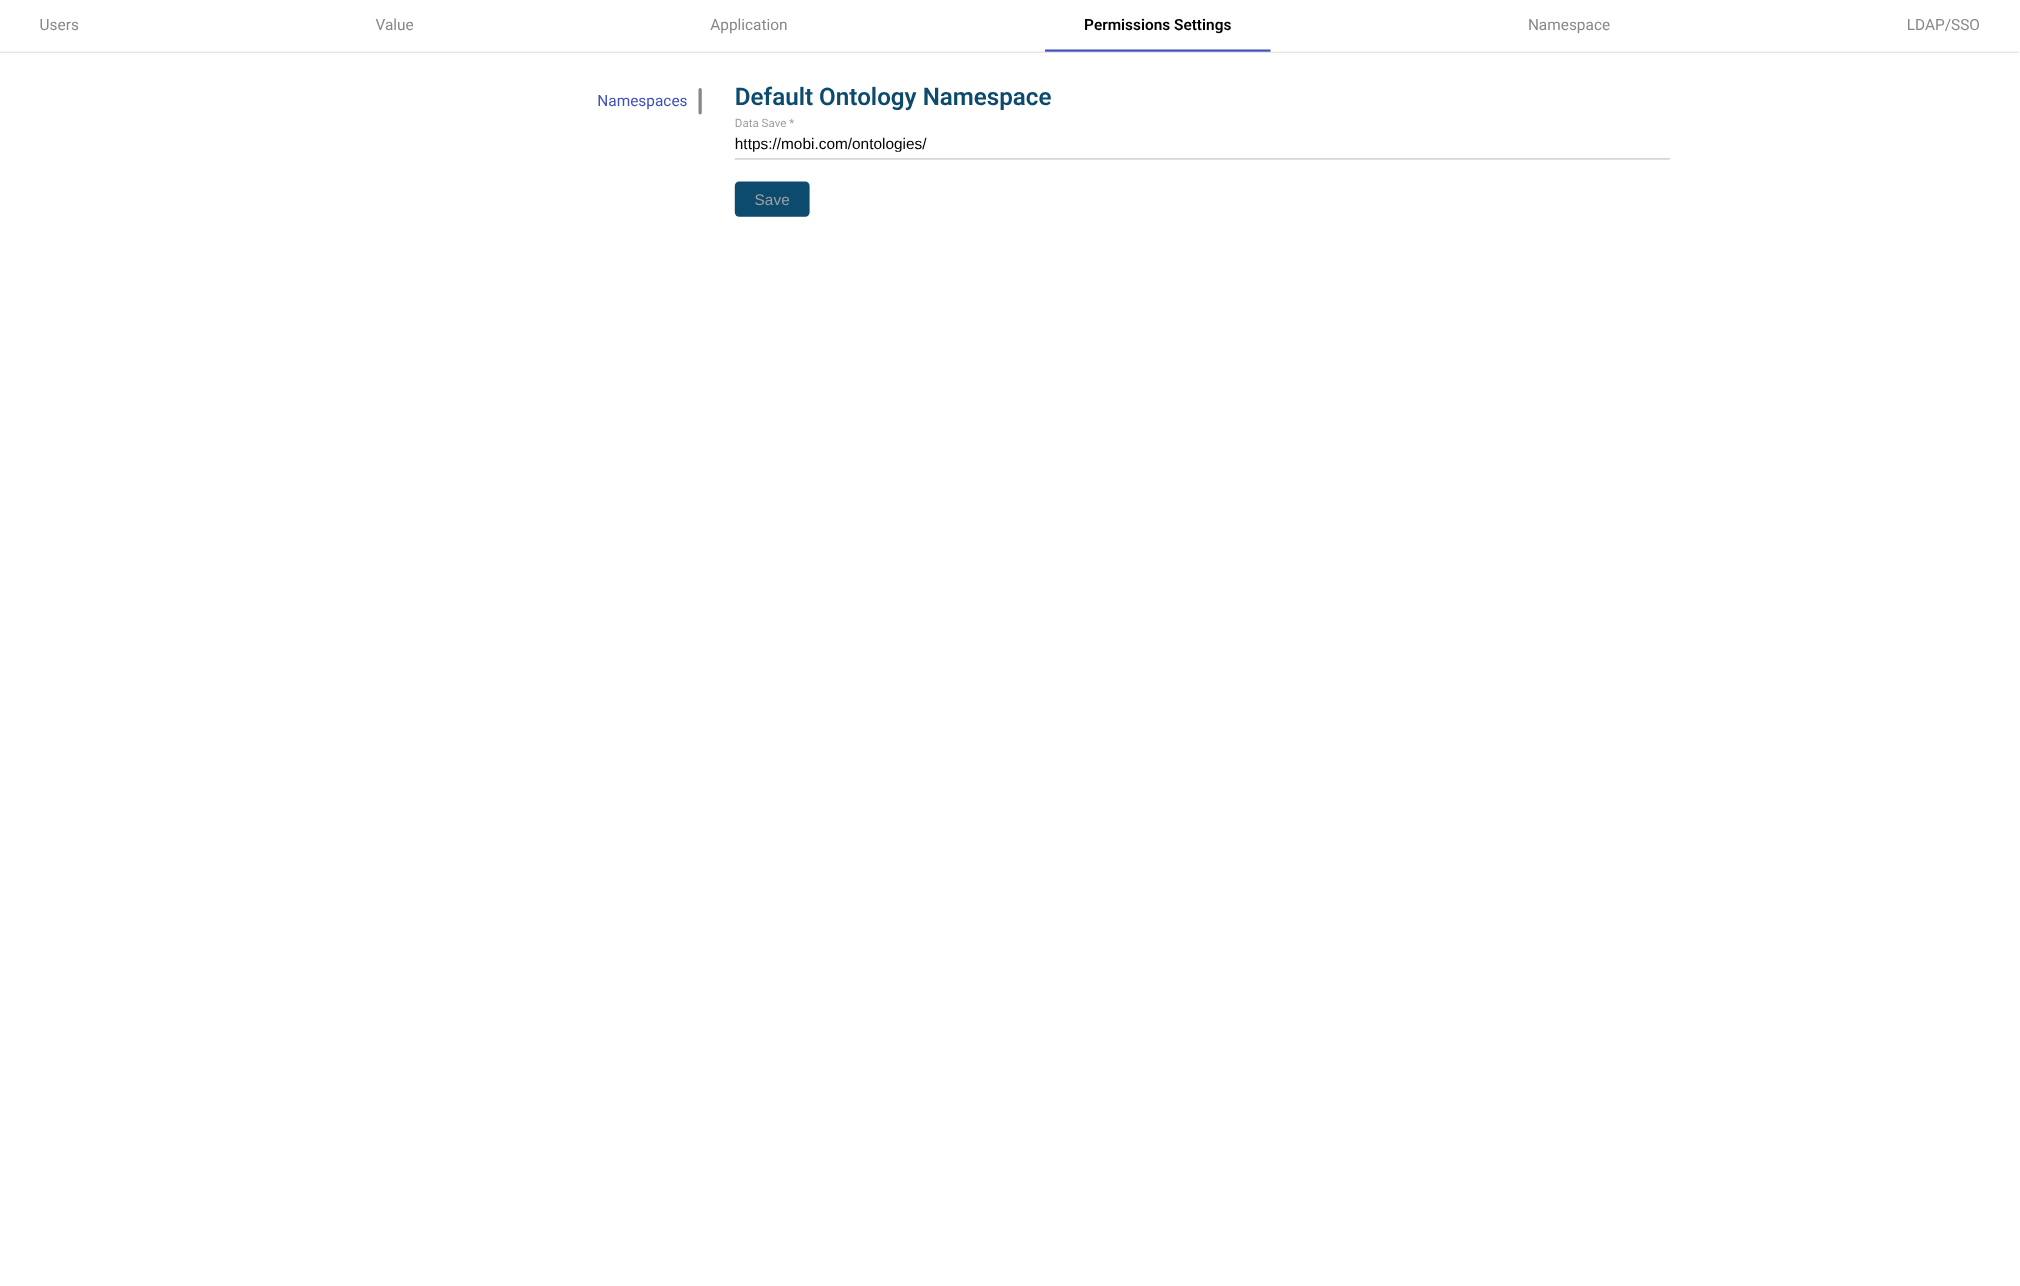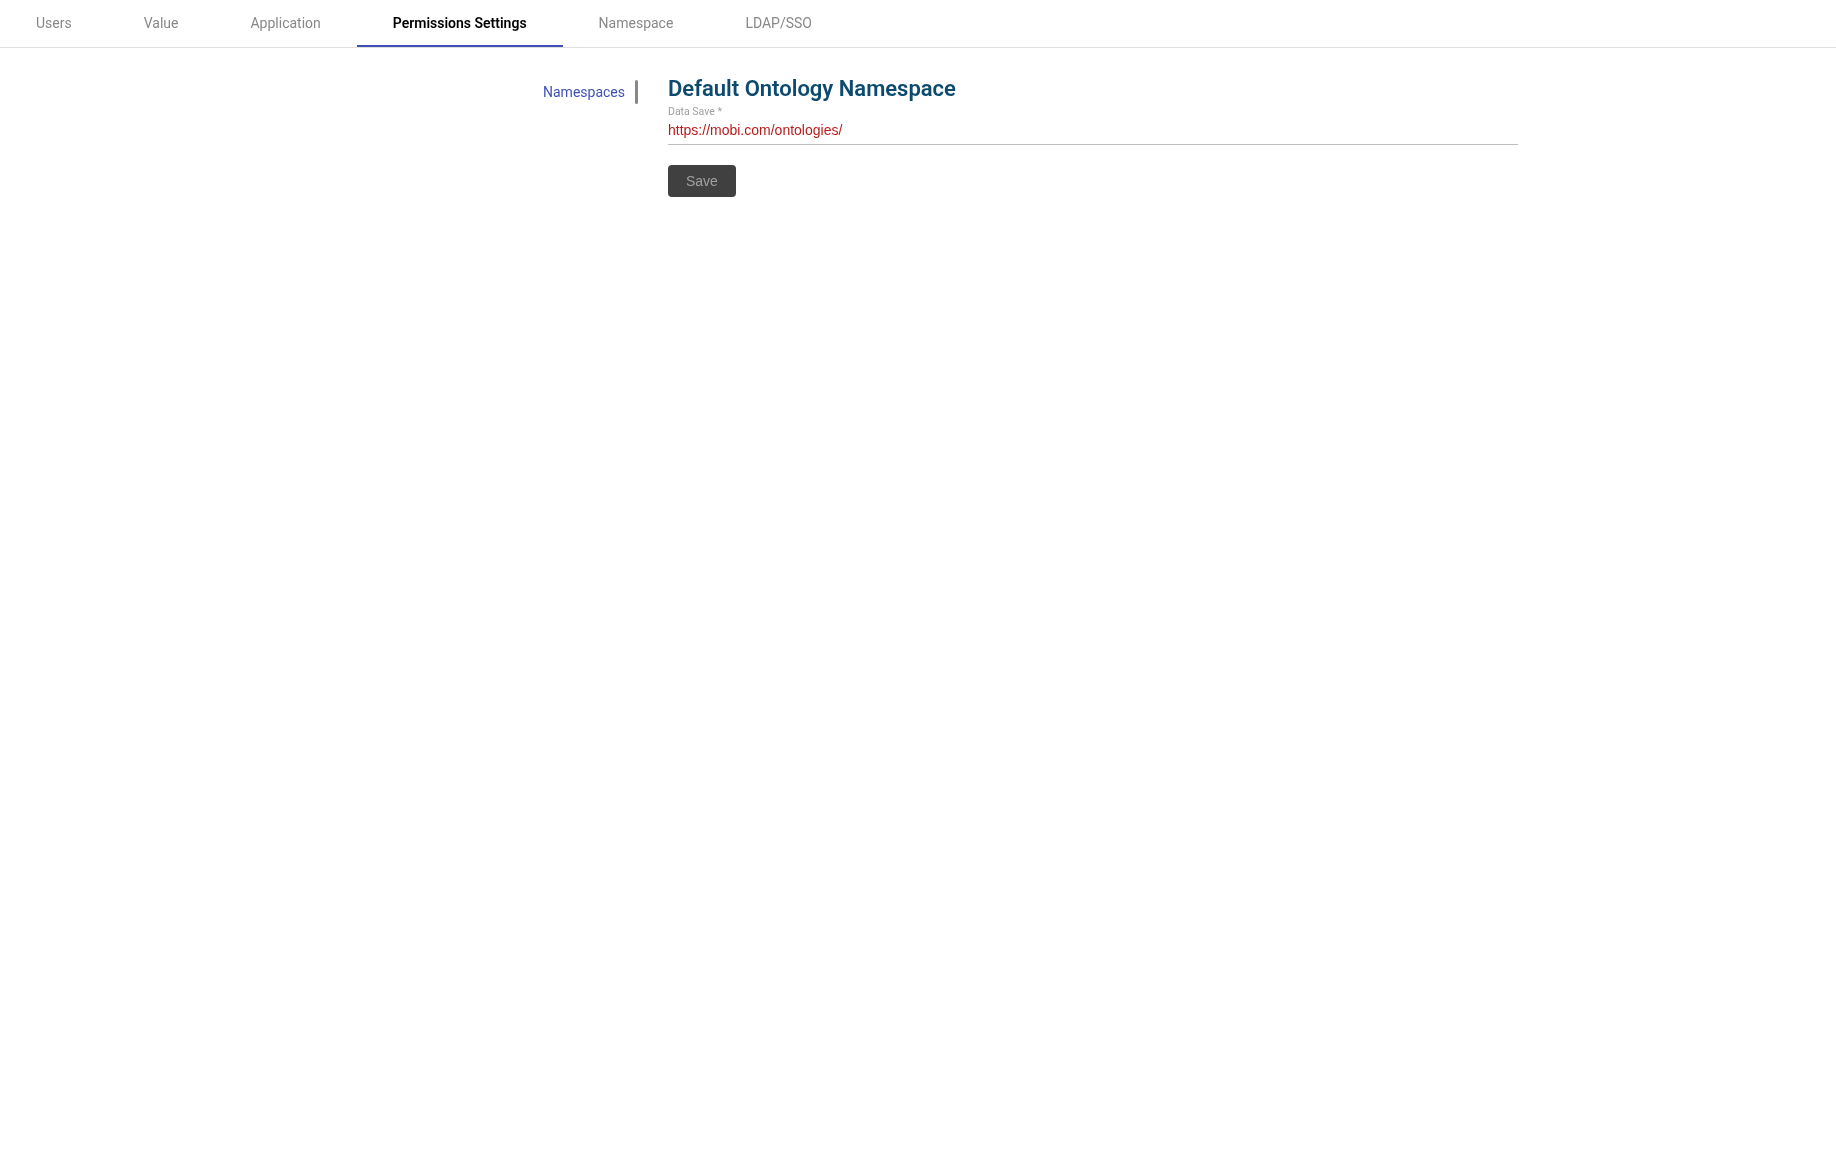--- a/index.html
+++ b/index.html
@@ -8,21 +8,21 @@
       padding: 0;
     }
     body {
       font-family: -apple-system, BlinkMacSystemFont, "Segoe UI", Roboto, Helvetica, Arial, sans-serif;
       background: #ffffff;
       color: #000000;
       font-size: 14px;
     }
     .top-tabs {
       display: flex;
-      justify-content: flex-start;
+      justify-content: space-between;
       border-bottom: 1px solid #e0e0e0;
       height: 48px;
       align-items: stretch;
     }
     .top-tab {
       display: flex;
       align-items: center;
       justify-content: center;
       padding: 0 36px;
       color: #888888;
@@ -82,26 +82,26 @@
       color: #9e9e9e;
       margin-bottom: 0;
     }
     .text-input {
       width: 100%;
       border: none;
       border-bottom: 1px solid #bdbdbd;
       font-size: 14px;
       padding: 4px 0 6px 0;
       outline: none;
-      color: #b91c1c;
+      color: #000000;
       background: transparent;
     }
     .save-button {
       margin-top: 20px;
-      background: #404040;
+      background: #0c4a6e;
       color: #a0a0a0;
       border: none;
       border-radius: 4px;
       padding: 8px 18px;
       font-size: 14px;
       cursor: not-allowed;
     }
   </style>
 </head>
 <body>

